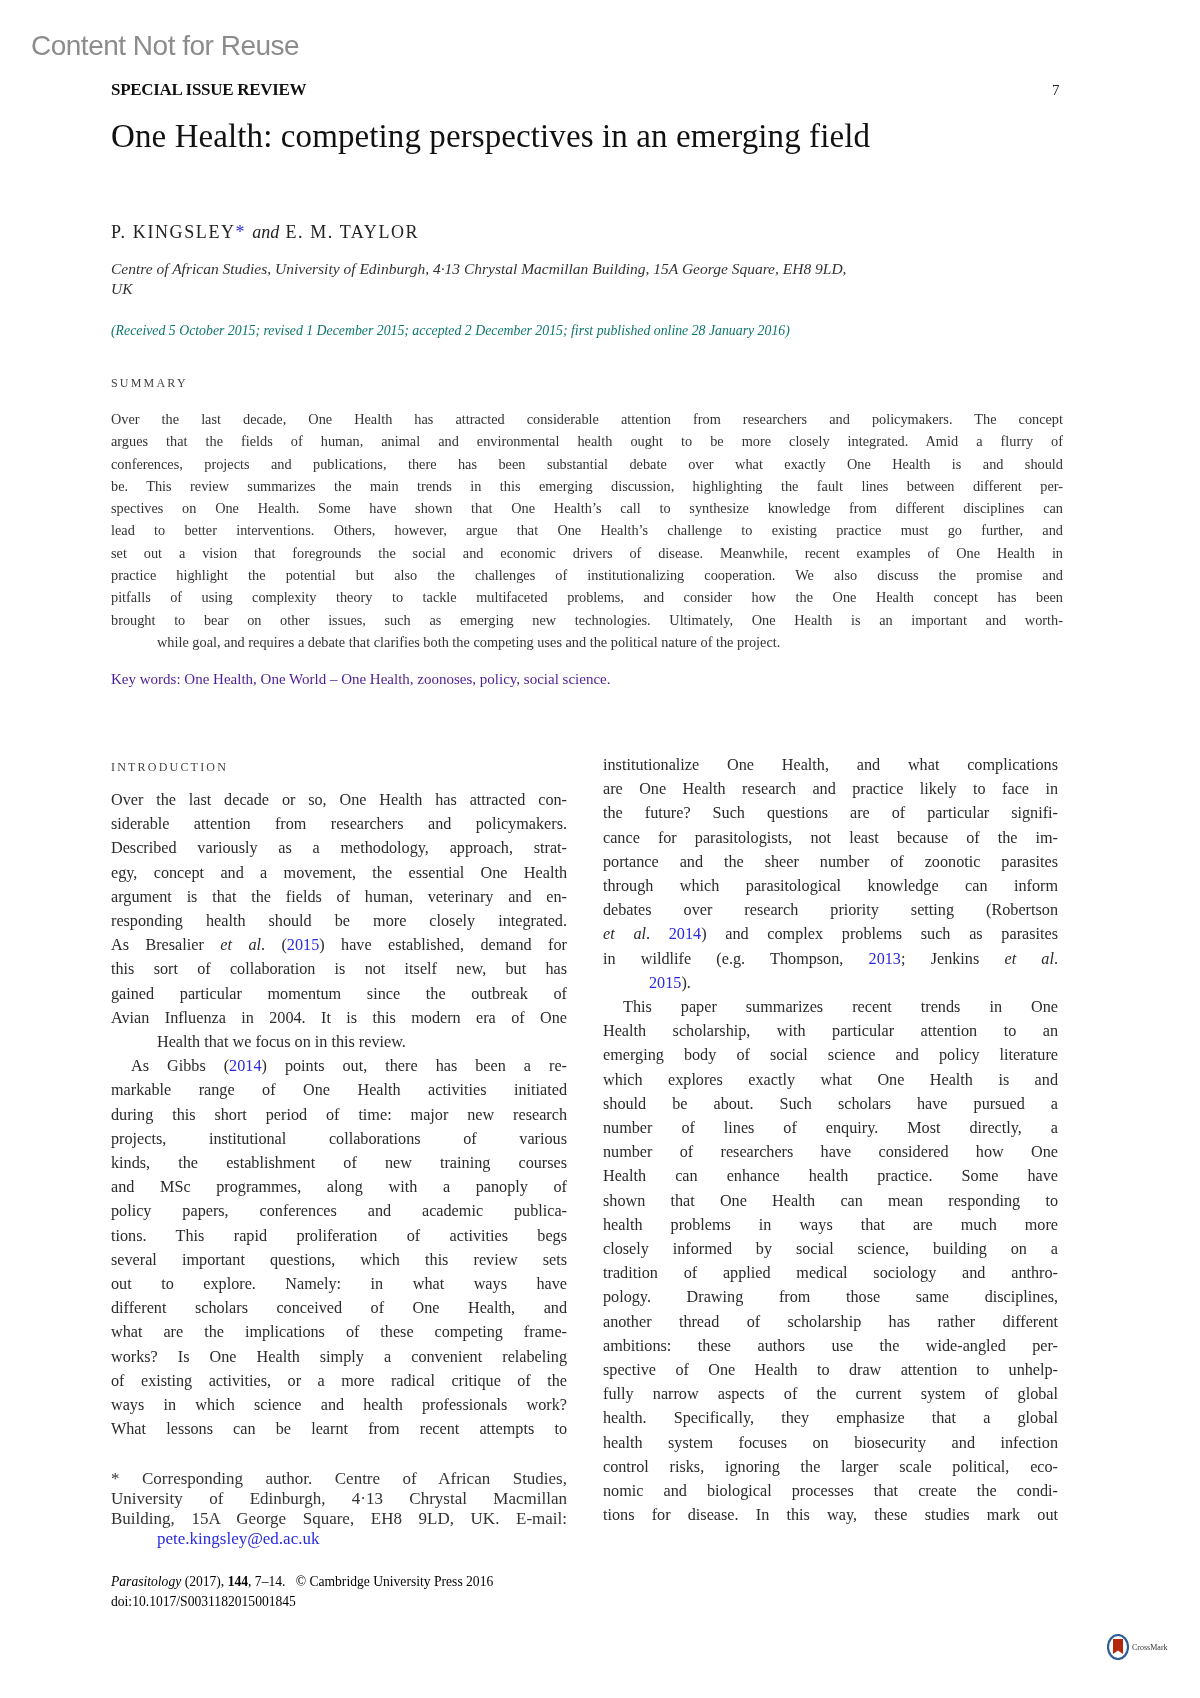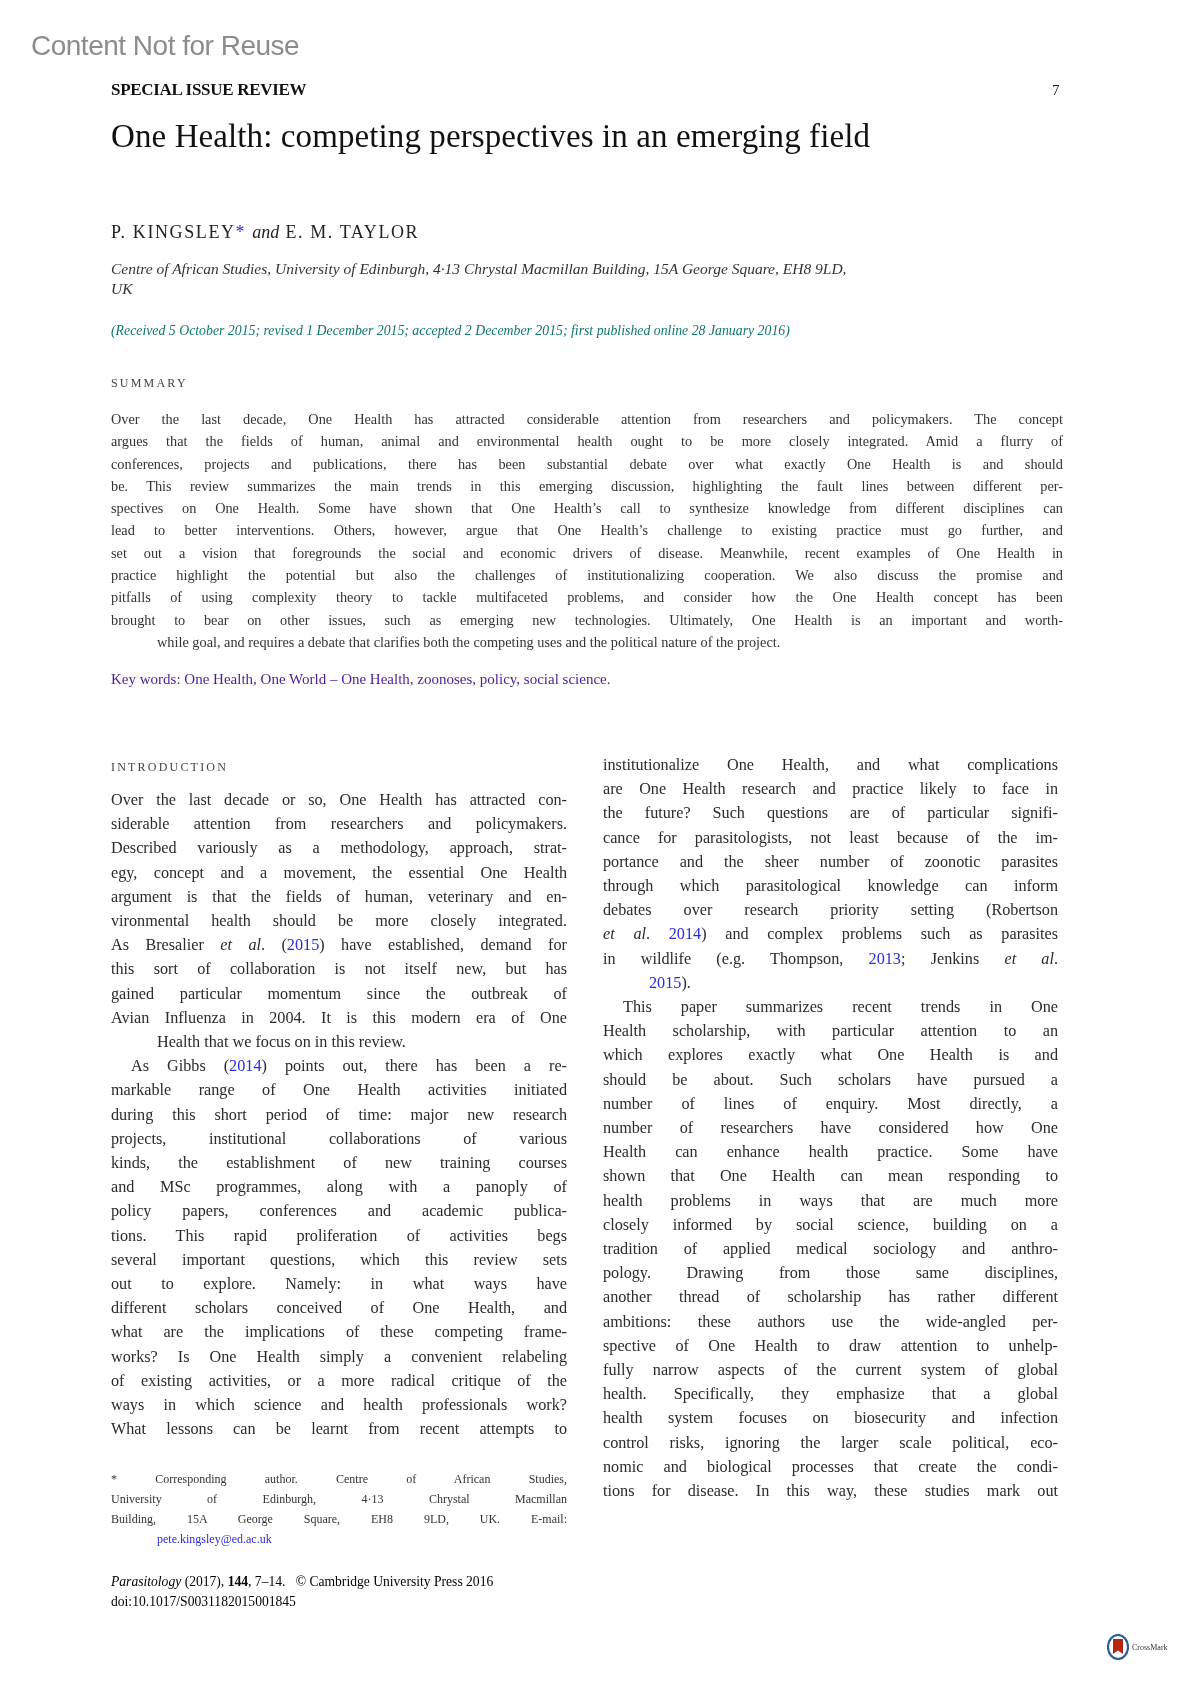--- a/index.html
+++ b/index.html
@@ -23,21 +23,21 @@
   .lines .ln.last { text-align-last: left; margin-left: 46px; }
   .summary { left: 111px; top: 408px; width: 952px; font-size: 14.3px; line-height: 22.3px; color: #333; }
   .summary .ln { white-space: normal; }
   .keywords { left: 111px; top: 671px; font-size: 15px; color: #4c1d95; }
   .intro-head { left: 111px; top: 760px; }
   .col { font-size: 16.2px; line-height: 24.2px; color: #2b2b2b; }
   .col-left { left: 111px; top: 788px; width: 456px; }
   .col-right { left: 603px; top: 753px; width: 455px; }
   .indent { padding-left: 20px; }
   .link { color: #2a2ae0; }
-  .footnote { left: 111px; top: 1469px; width: 456px; font-size: 12px; line-height: 20px; color: #333; }
+  .footnote { left: 111px; top: 1469px; width: 456px; font-size: 17px; line-height: 20px; color: #333; }
   .journal { left: 111px; top: 1572px; font-size: 13.6px; line-height: 20px; color: #000000; }
   .crossmark { left: 1107px; top: 1634px; display: flex; align-items: center; }
   .crossmark-label { font-size: 8px; color: #333; margin-left: 3px; }
 </style>
 </head>
 <body>
 
 <div class="abs watermark">Content Not for Reuse</div>
 
 <div class="abs running-head">SPECIAL ISSUE REVIEW</div>
@@ -78,21 +78,21 @@
 
 <div class="abs sect-head intro-head">INTRODUCTION</div>
 
 <div class="abs col col-left lines">
   <div id="left-p1">
       <span class="ln">Over the last decade or so, One Health has attracted con-</span>
       <span class="ln">siderable attention from researchers and policymakers.</span>
       <span class="ln">Described variously as a methodology, approach, strat-</span>
       <span class="ln">egy, concept and a movement, the essential One Health</span>
       <span class="ln">argument is that the fields of human, veterinary and en-</span>
-      <span class="ln">vironmental health should be more closely integrated.</span>
+      <span class="ln">responding health should be more closely integrated.</span>
     </div>
   <span class="ln">
     <span>As Bresalier </span><i>et al</i><span>. (</span><span class="link">2015</span><span>) have established, demand for</span>
   </span>
   <div id="left-p1-rest">
       <span class="ln">this sort of collaboration is not itself new, but has</span>
       <span class="ln">gained particular momentum since the outbreak of</span>
       <span class="ln">Avian Influenza in 2004. It is this modern era of One</span>
       <span class="ln last">Health that we focus on in this review.</span>
     </div>
@@ -135,20 +135,21 @@
   </span>
   <span class="ln">
     <span>in wildlife (e.g. Thompson, </span><span class="link">2013</span><span>; Jenkins </span><i>et al</i><span>.</span>
   </span>
   <span class="ln last">
     <span class="link">2015</span><span>).</span>
   </span>
   <div id="right-p2">
       <span class="ln indent">This paper summarizes recent trends in One</span>
       <span class="ln">Health scholarship, with particular attention to an</span>
+      <span class="ln">emerging body of social science and policy literature</span>
       <span class="ln">which explores exactly what One Health is and</span>
       <span class="ln">should be about. Such scholars have pursued a</span>
       <span class="ln">number of lines of enquiry. Most directly, a</span>
       <span class="ln">number of researchers have considered how One</span>
       <span class="ln">Health can enhance health practice. Some have</span>
       <span class="ln">shown that One Health can mean responding to</span>
       <span class="ln">health problems in ways that are much more</span>
       <span class="ln">closely informed by social science, building on a</span>
       <span class="ln">tradition of applied medical sociology and anthro-</span>
       <span class="ln">pology. Drawing from those same disciplines,</span>

